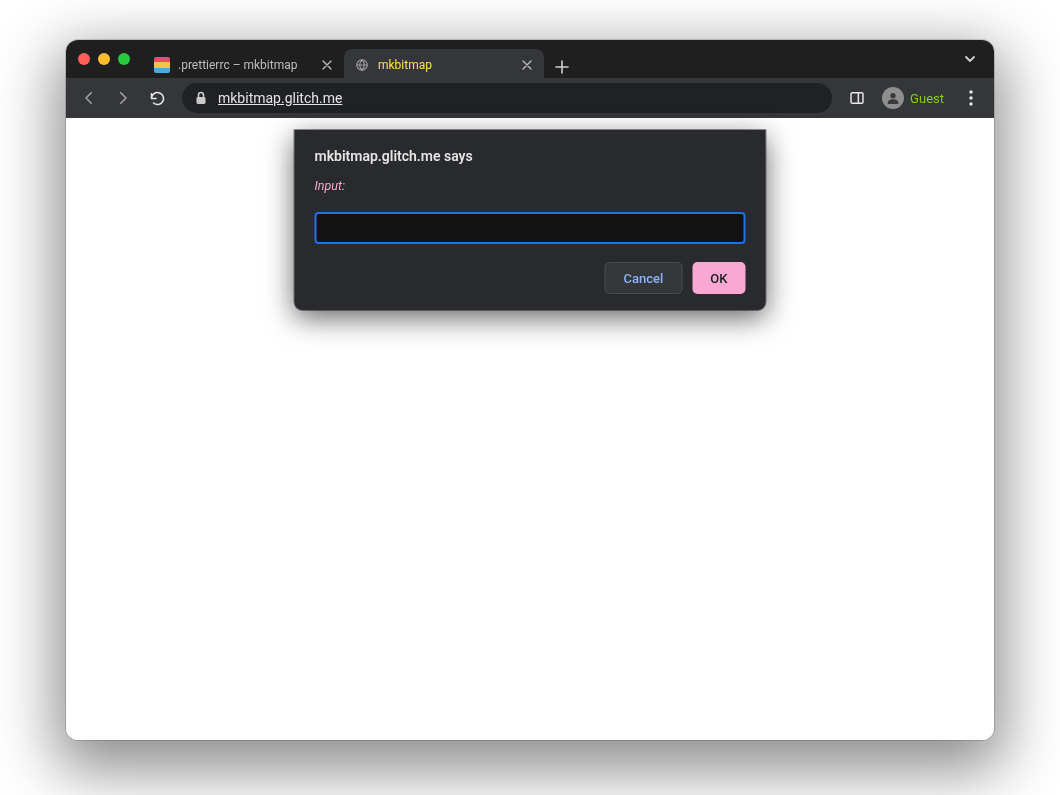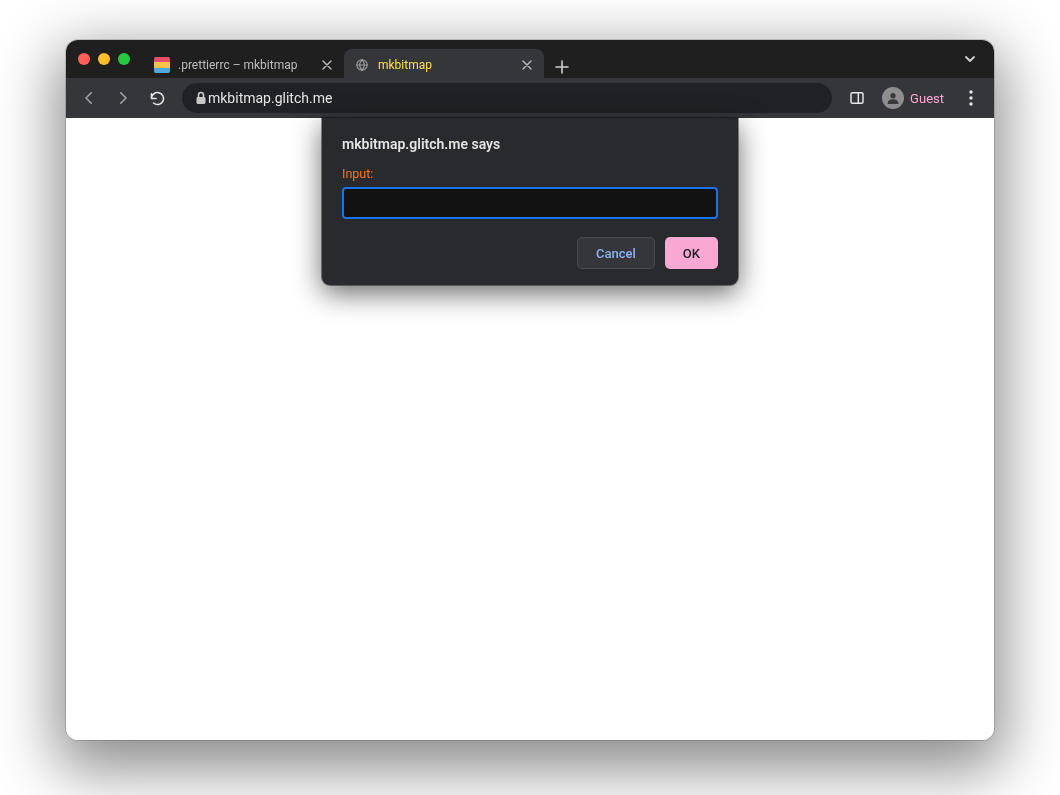--- a/index.html
+++ b/index.html
@@ -73,51 +73,53 @@
     }
     .tbtn.enabled { color:#e6e6e6; }
     .omnibox {
       flex: 1;
       height: 30px;
       background: #202124;
       border-radius: 15px;
       display:flex;
       align-items:center;
       padding: 0 12px;
+      gap: 10px;
       color:#e4e4e4;
       font-size: 14px;
       margin: 9px 6px;
+      text-decoration: underline;
     }
     .omnibox .lock { color:#c8c8c8; width: 14px; height: 14px; display:flex; align-items:center; justify-content:center; }
     .right-icons { display:flex; align-items:center; gap:6px; }
     .guest-chip {
       display:flex; align-items:center; gap:6px;
-      color:#f9a8d4; font-size: 13px; padding: 4px 6px 4px 4px;
+      color:#84cc16; font-size: 13px; padding: 4px 6px 4px 4px;
       border-radius: 16px;
     }
     .avatar-circle {
       width: 22px; height: 22px; border-radius: 50%;
       background: #8e8e8e;
       display:flex; align-items:center; justify-content:center;
     }
     .content-area { flex:1; background:#ffffff; position:relative; }
     .prompt-dialog {
       position:absolute;
-      top: 0;
+      top: 12px;
       left: 50%;
       transform: translateX(-50%);
-      width: 416px;
+      width: 471px;
       background: #292a2d;
       border-radius: 0 0 8px 8px;
       box-shadow: 0 8px 28px rgba(0,0,0,0.6), 0 0 0 1px rgba(0,0,0,0.4);
       padding: 18px 20px 16px 20px;
       color:#e4e4e4;
     }
     .prompt-title { font-size: 14px; font-weight: 600; margin-bottom: 14px; }
-    .prompt-label { font-size: 12.5px; color:#f97316; margin-bottom: 6px; }
+    .prompt-label { font-size: 12.5px; color:#f9a8d4; margin-bottom: 19px; font-style: italic; }
     .prompt-input {
       width: 100%;
       height: 32px;
       background: #121212;
       border: 2px solid #1a73e8;
       border-radius: 4px;
       color:#fff;
       padding: 4px 8px;
       font-size: 13px;
       outline: none;

